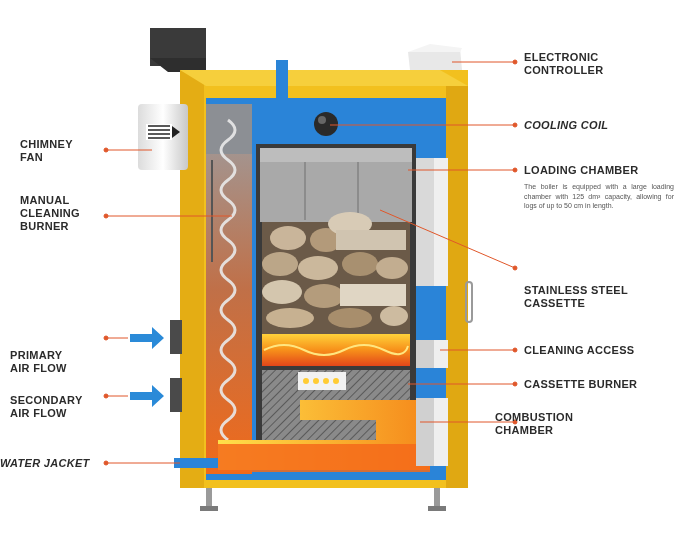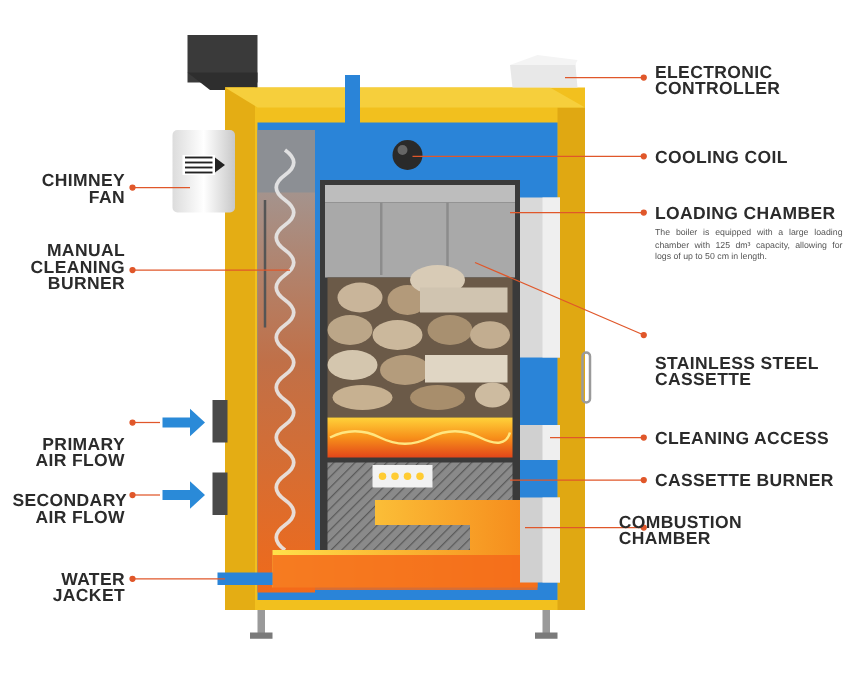--- a/index.html
+++ b/index.html
@@ -1,19 +1,19 @@
 <!DOCTYPE html>
 <html><head>
 <meta charset="utf-8">
 <style>
   html,body{margin:0;padding:0;background:#ffffff;}
   body{width:680px;height:538px;position:relative;overflow:hidden;font-family:"Liberation Sans",sans-serif;}
   #diagram{position:absolute;left:0;top:0;width:680px;height:538px;}
-  .lbl{position:absolute;font-family:"Liberation Sans",sans-serif;font-weight:bold;font-size:14px;line-height:13px;color:#2b2b2b;letter-spacing:0.3px;}
-  .lbl-right{text-align:right;}
+  .lbl{position:absolute;font-family:"Liberation Sans",sans-serif;font-weight:bold;font-size:11px;line-height:13px;color:#2b2b2b;letter-spacing:0.3px;}
+  .lbl-right{text-align:left;}
   .desc{position:absolute;font-family:"Liberation Sans",sans-serif;font-size:7px;line-height:9.5px;color:#555;width:150px;text-align:justify;}
 </style>
 </head>
 <body>
 
 <svg id="diagram" viewBox="0 0 680 538" width="680" height="538">
   <defs>
     <linearGradient id="fireGrad" x1="0" y1="0" x2="0" y2="1">
       <stop offset="0" stop-color="#ffd23a"></stop>
       <stop offset="0.5" stop-color="#f7901a"></stop>
@@ -198,29 +198,29 @@
   <div>BURNER</div>
 </div>
 <div class="lbl lbl-right" style="left:10px;top:325px;width:90px;margin-top:24px;">
   <div>PRIMARY</div>
   <div>AIR FLOW</div>
 </div>
 <div class="lbl lbl-right" style="left:10px;top:394px;width:90px;">
   <div>SECONDARY</div>
   <div>AIR FLOW</div>
 </div>
-<div class="lbl lbl-right" style="left:0px;top:457px;width:100px;">
+<div class="lbl lbl-right" style="left:0px;top:457px;width:100px;font-style:italic;">
   <div>WATER JACKET</div>
 </div>
 
 <div class="lbl" style="left:524px;top:51px;">
   <div>ELECTRONIC</div>
   <div>CONTROLLER</div>
 </div>
-<div class="lbl" style="left:524px;top:119px;">
+<div class="lbl" style="left:524px;top:119px;font-style:italic;">
   <div>COOLING COIL</div>
 </div>
 <div class="lbl" style="left:524px;top:164px;">
   <div>LOADING CHAMBER</div>
 </div>
 <div class="desc" style="left:524px;top:182px;">The boiler is equipped with a large loading chamber with 125 dm³ capacity, allowing for logs of up to 50 cm in length.</div>
 <div class="lbl" style="left:524px;top:262px;margin-top:22px;">
   <div>STAINLESS STEEL</div>
   <div>CASSETTE</div>
 </div>

